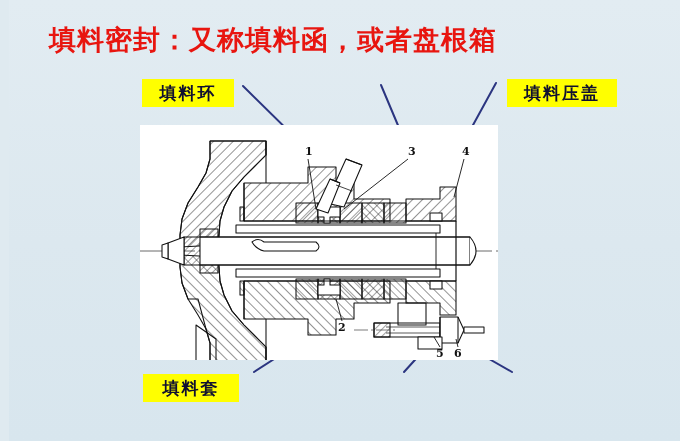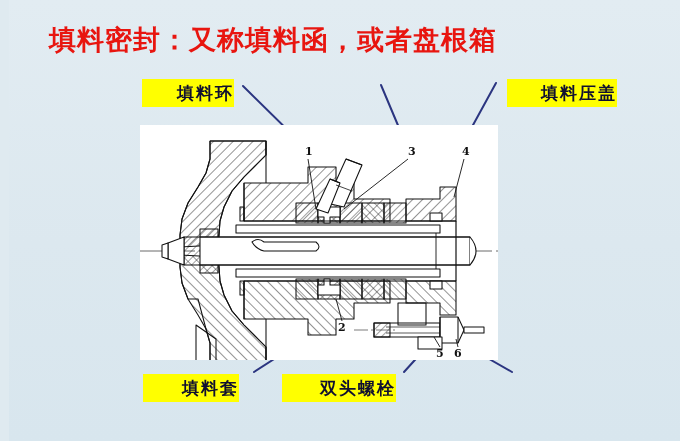--- a/index.html
+++ b/index.html
@@ -30,21 +30,21 @@
   }
   
   .lbl{
     position:absolute;
     background:#ffff00;
     color:#101030;
     font-family:"DejaVu Serif", serif;
     font-weight:bold;
     font-size:17px;
     letter-spacing:2px;
-    text-align:right;
+    text-align:center;
     line-height:28px;
     height:28px;
     box-sizing:border-box;
     white-space:nowrap;
   }
   #lbl-ring   { left:133px; top:79px;  width:92px; }
   #lbl-pack   { left:289px; top:79px;  width:78px; }
   #lbl-gland  { left:498px; top:79px;  width:110px;}
   #lbl-sleeve { left:134px; top:374px; width:96px; }
   #lbl-stud   { left:273px; top:374px; width:114px;}
@@ -83,21 +83,20 @@
       <line x1="245" y1="372" x2="329" y2="318"></line>
       <line x1="395" y1="372" x2="424" y2="340"></line>
       <line x1="503" y1="372" x2="447" y2="340"></line>
     </g>
   </svg>
 
   <div class="lbl" id="lbl-ring">填料环</div>
   <div class="lbl" id="lbl-gland">填料压盖</div>
 
   <div class="lbl" id="lbl-sleeve">填料套</div>
-  <div class="lbl" id="lbl-stud">双头螺栓</div>
 
   <div id="figure">
   <svg id="drawing" viewBox="0 0 358 235" xmlns="http://www.w3.org/2000/svg">
 
     <defs>
 
       <pattern id="h1" width="7" height="7" patternUnits="userSpaceOnUse" patternTransform="rotate(45)">
         <line x1="0" y1="0" x2="0" y2="7" stroke="#111" stroke-width="0.9"></line>
       </pattern>
       <pattern id="h2" width="7" height="7" patternUnits="userSpaceOnUse" patternTransform="rotate(-45)">

